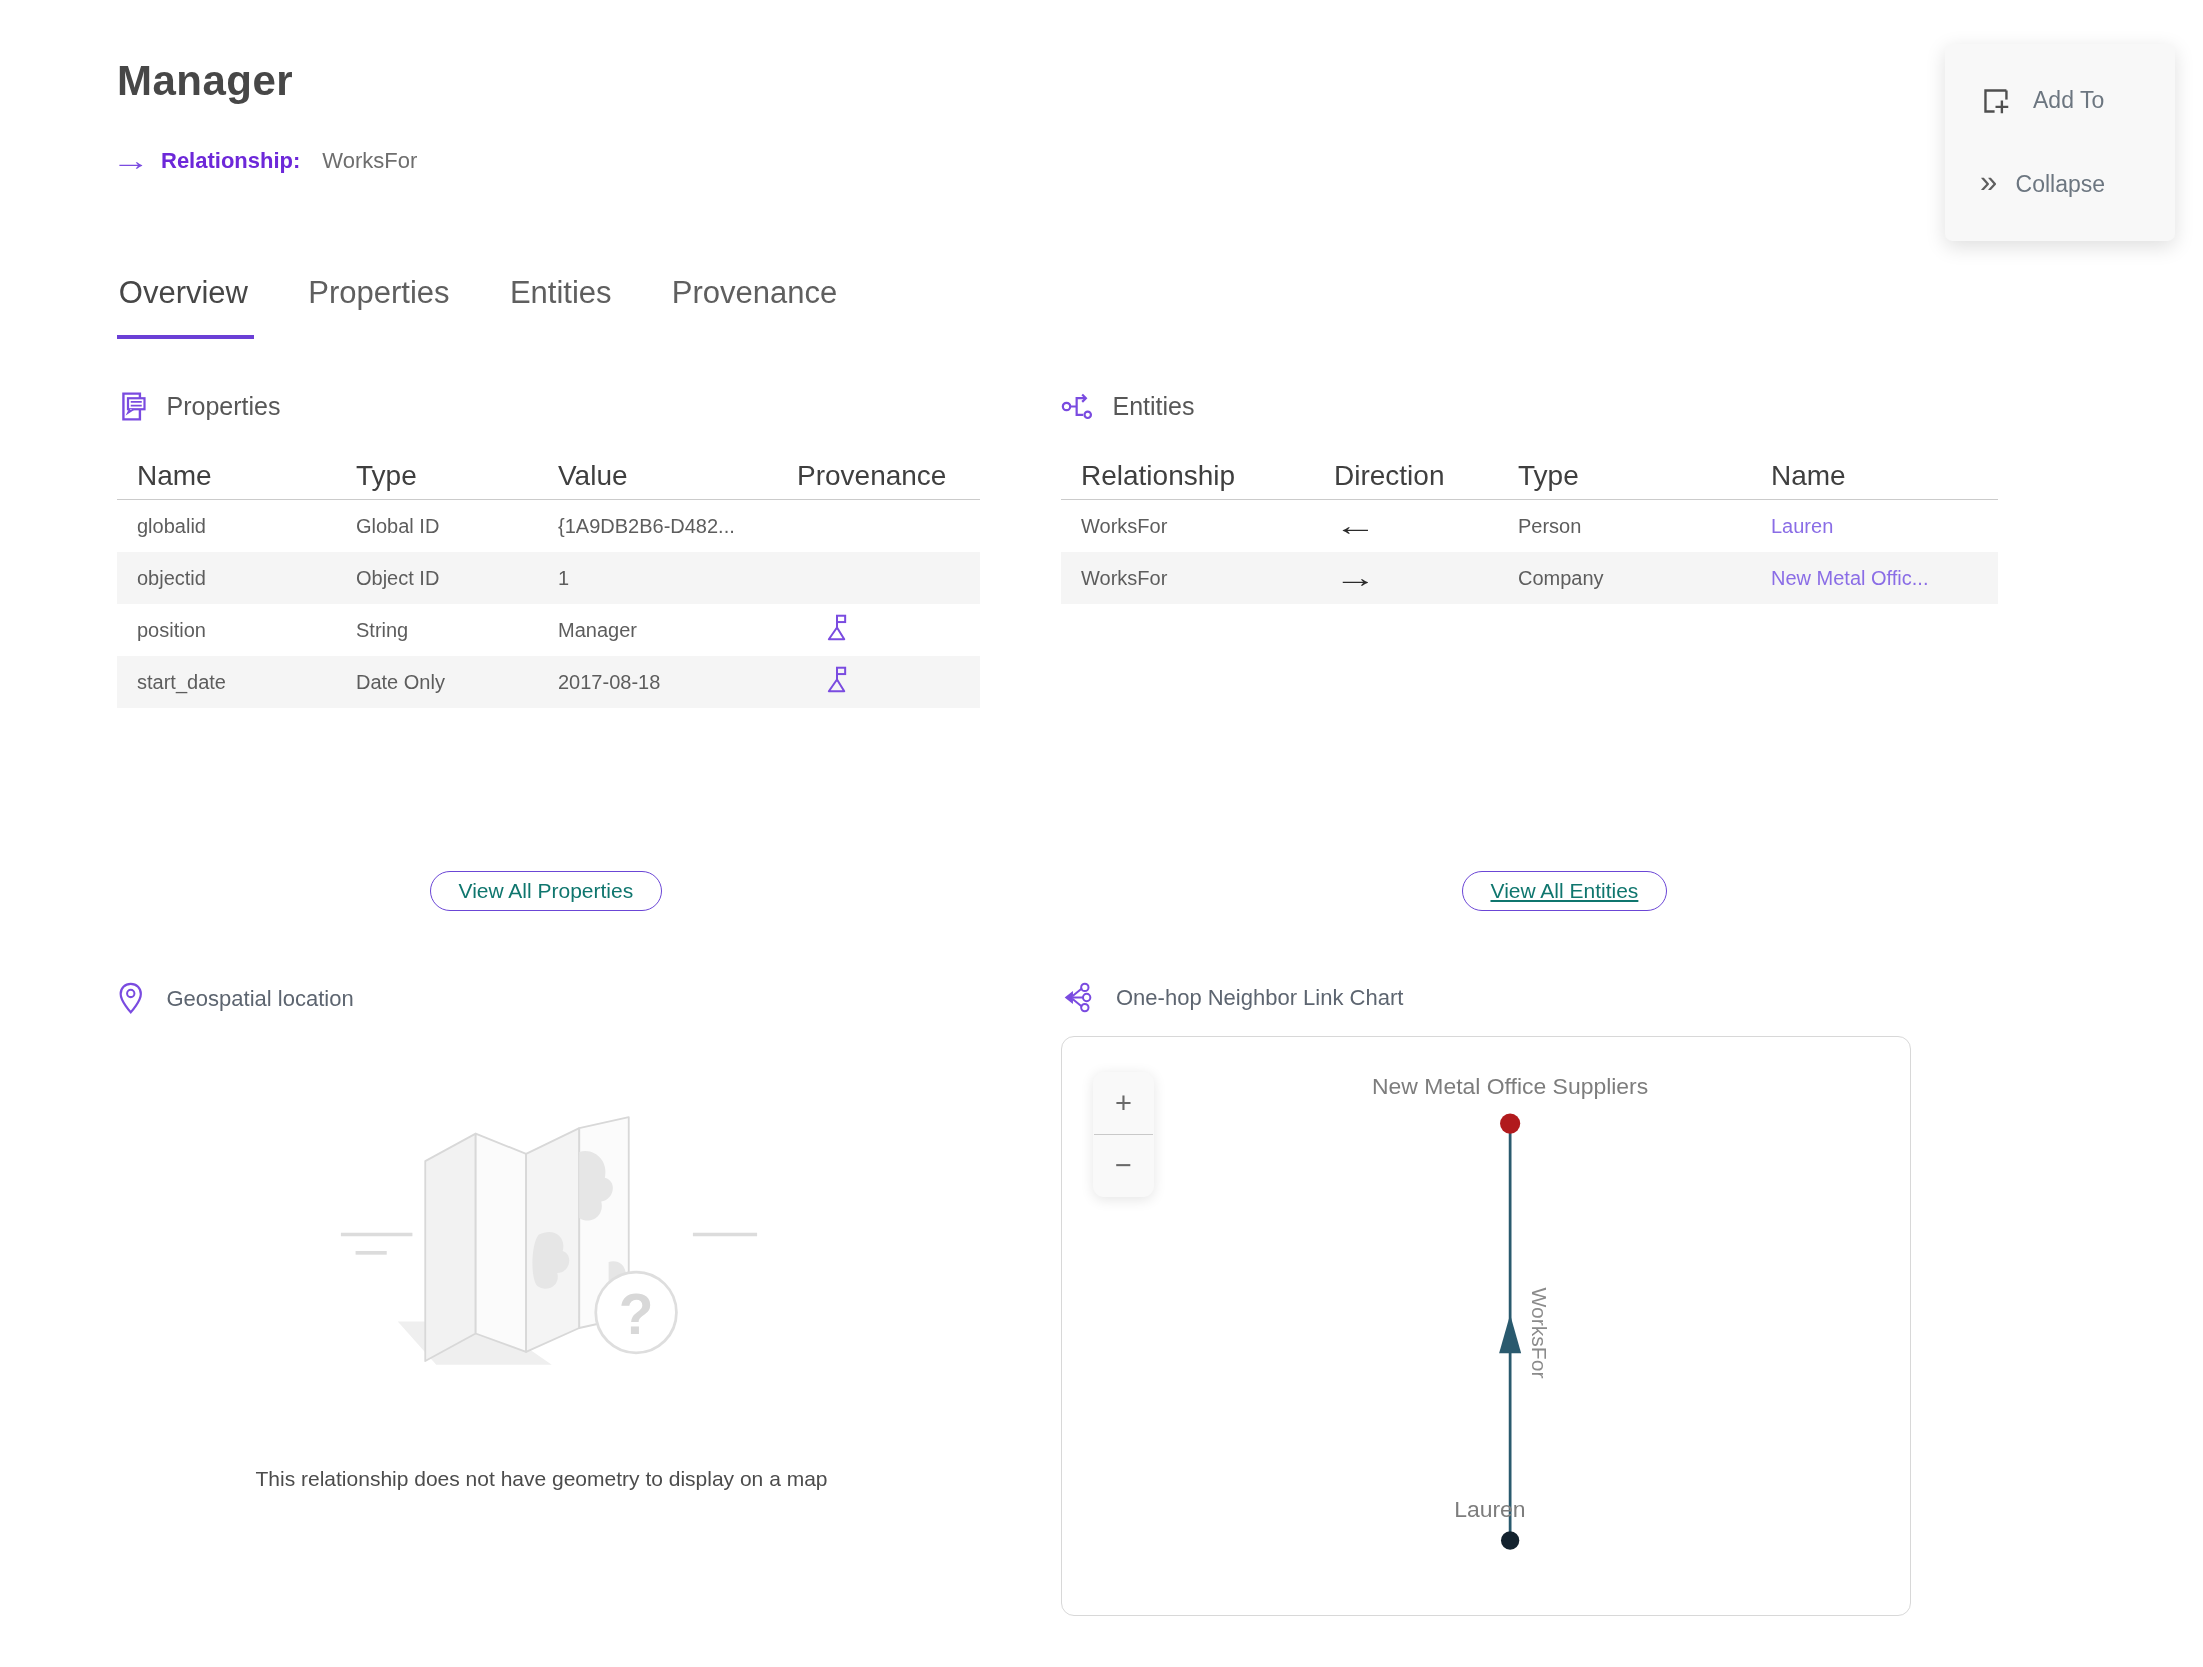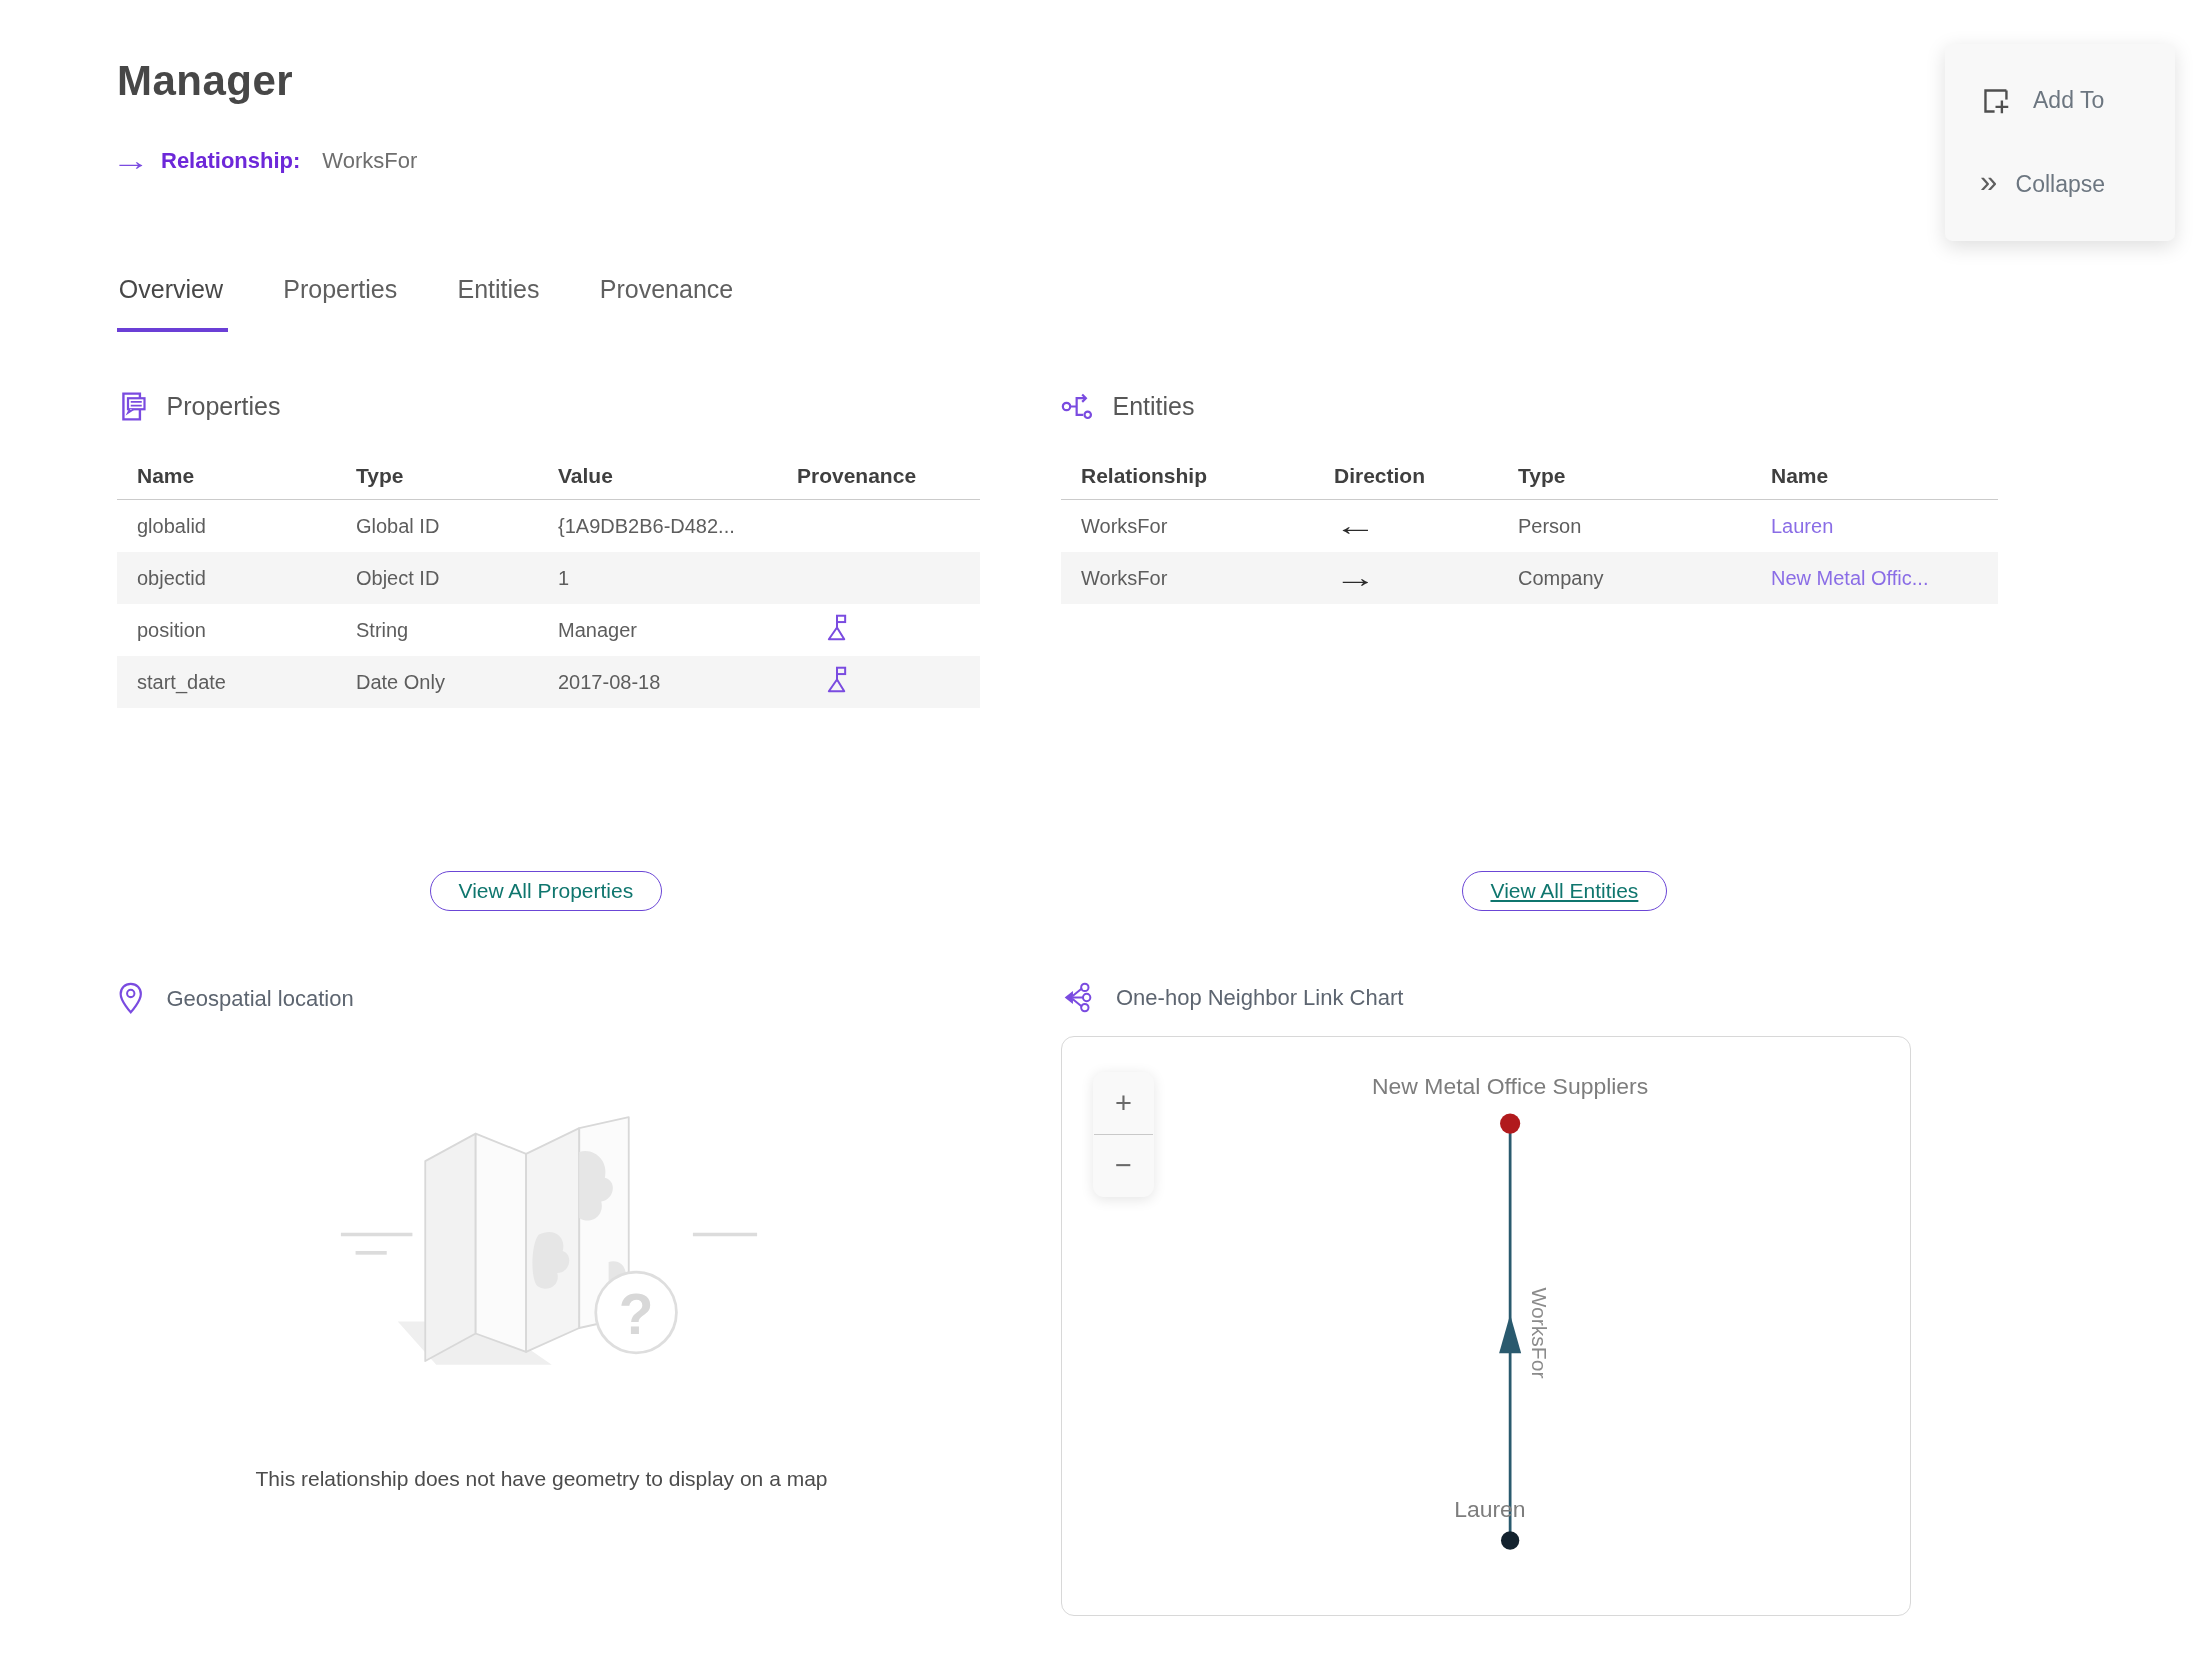--- a/index.html
+++ b/index.html
@@ -23,35 +23,35 @@
     box-shadow:0 5.5px 20px rgba(0,0,0,0.13); display:flex; flex-direction:column;
     justify-content:center; gap:53px; padding-left:35px; }
   .action-item { display:flex; align-items:center; gap:22px; font-size:23px;
     color:#6c7680; cursor:pointer; }
   .action-item svg { flex:0 0 auto; }
   .chevrons { font-size:31px; color:#5f5f5f; letter-spacing:-3.7px;
     line-height:1; transform:translateY(-2.8px); }
 
   
   .tabs { position:absolute; left:117px; top:275px; display:flex; gap:53px; }
-  .tab { font-size:25px; color:#5f5f5f; padding:0 5.5px 24px 1.8px; cursor:pointer; }
+  .tab { font-size:31px; color:#5f5f5f; padding:0 5.5px 24px 1.8px; cursor:pointer; }
   .tab.active { color:#474747; border-bottom:4.6px solid #6b3fd6; }
 
   
   .sec-head { display:flex; align-items:center; gap:16.5px; font-size:25px;
     color:#575757; }
   .sec-head-sm { display:flex; align-items:center; gap:22px; font-size:22px;
     color:#5d6570; }
 
   
   .col-left  { position:absolute; left:117px;  width:863px; }
   .col-right { position:absolute; left:1061px; width:937px; }
 
   
-  .thead { display:grid; align-items:center; font-size:21px; font-weight:bold;
+  .thead { display:grid; align-items:center; font-size:28px; font-weight:normal;
     color:#3f3f3f; border-bottom:0.9px solid #cbcbcb; height:48px; }
   .trow  { display:grid; align-items:center; height:52px; font-size:20px;
     color:#5d5d5d; }
   .trow:nth-child(even) { background:#f5f5f5; }
   .pcols { grid-template-columns:219px 202px 239px 203px; }
   .ecols { grid-template-columns:253px 184px 253px 248px; }
   .cell  { padding-left:20px; white-space:nowrap; overflow:hidden; }
   .cell.prov { padding-left:48px; }
   .link  { color:#8a6de6; cursor:pointer; }
   .dir-arrow { font-size:27.5px; color:#2b2b2b; transform:scaleX(1.55);

